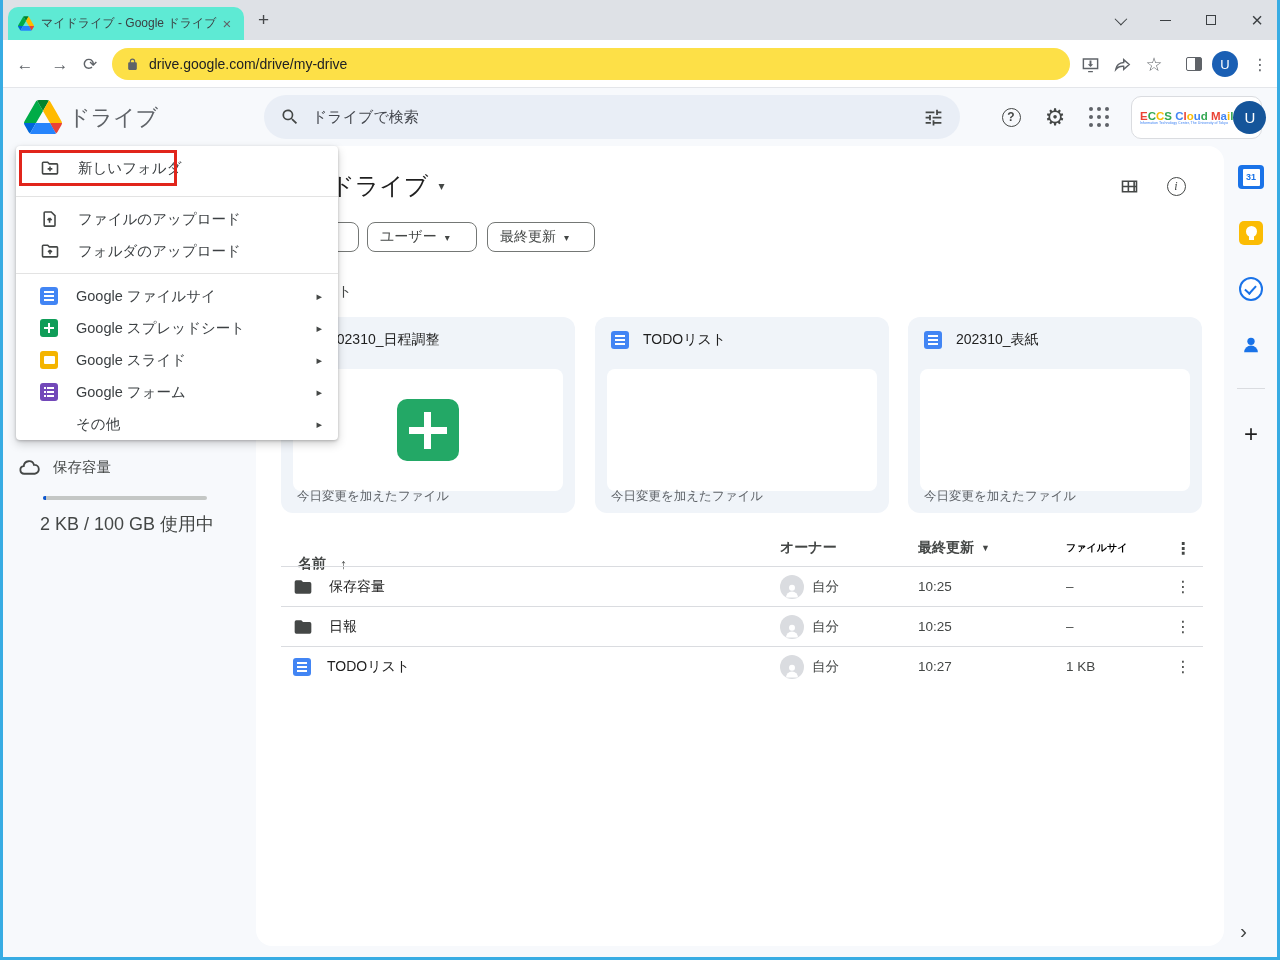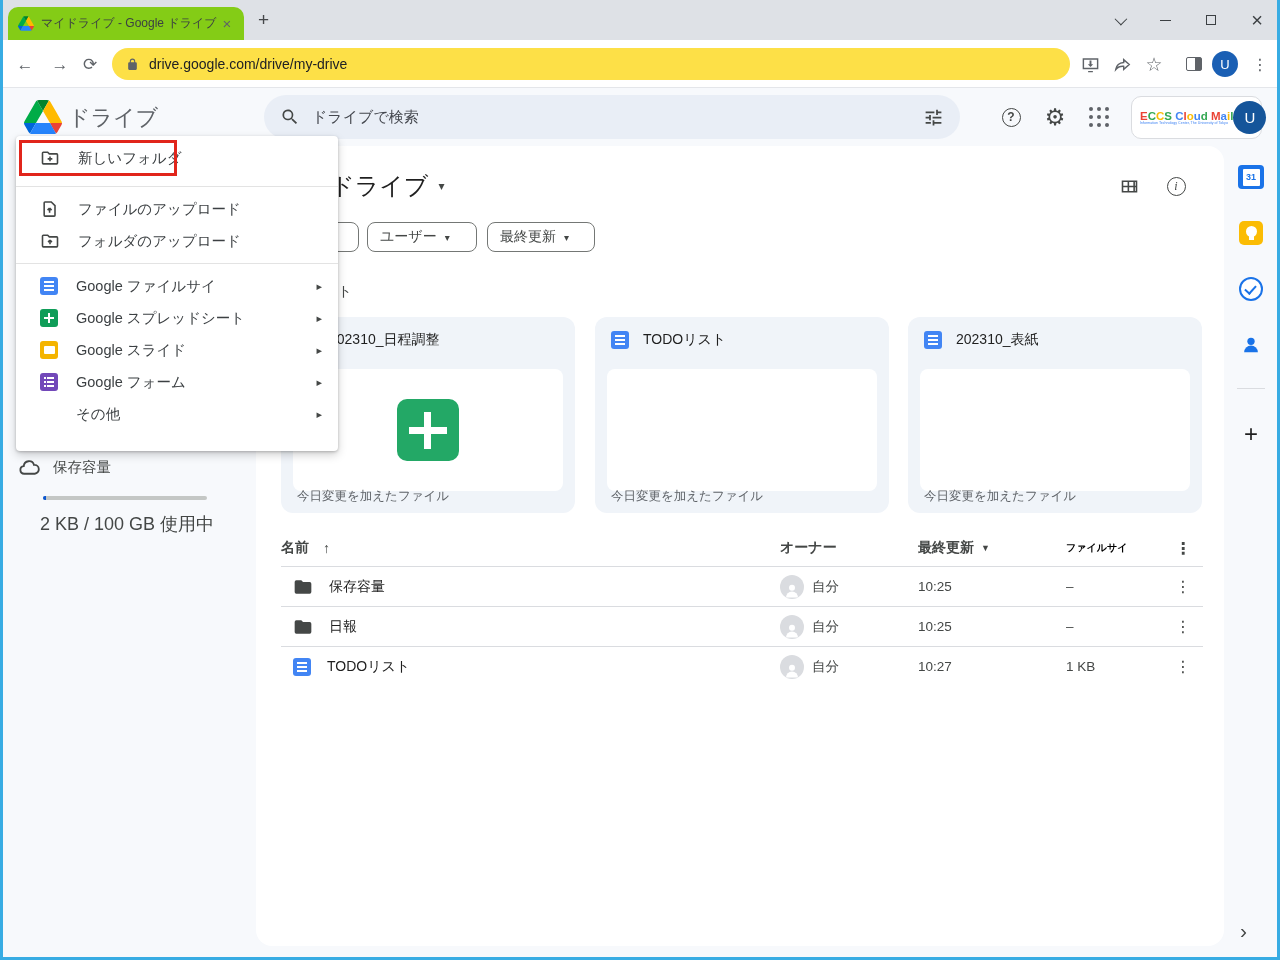--- a/index.html
+++ b/index.html
@@ -2,21 +2,21 @@
 <html><head>
 <meta charset="utf-8">
 <style>
   * { margin:0; padding:0; box-sizing:border-box; }
   html,body { width:1280px; height:960px; }
   body { font-family:"Liberation Sans","DejaVu Sans",sans-serif; position:relative; background:#F7F9FC; overflow:hidden; color:#1f1f1f; }
   .frame { position:absolute; inset:0; border-left:3px solid #38ACE3; border-right:3px solid #38ACE3; border-bottom:3px solid #38ACE3; pointer-events:none; z-index:999; }
 
   
   .titlebar { position:absolute; left:0; top:0; width:1280px; height:40px; background:#DEE1E6; }
-  .tab { position:absolute; left:8px; top:7px; width:236px; height:33px; background:#84cc16; border-radius:10px 10px 0 0; display:flex; align-items:center; padding:0 8px 0 10px; }
+  .tab { position:absolute; left:8px; top:7px; width:236px; height:33px; background:#5eead4; border-radius:10px 10px 0 0; display:flex; align-items:center; padding:0 8px 0 10px; }
   .tab-title { font-size:12px; color:#3C4043; white-space:nowrap; overflow:hidden; flex:1; margin-left:7px; }
   .tab-close { font-size:15px; color:#5F6368; width:18px; text-align:center; cursor:default; }
   .newtab-btn { position:absolute; left:258px; top:13px; font-size:19px; color:#45474A; line-height:14px; }
   .wctl { position:absolute; top:0; height:40px; width:46px; display:flex; align-items:center; justify-content:center; color:#3C4043; }
   .chev-dn { width:9px; height:9px; border-right:1.6px solid #3C4043; border-bottom:1.6px solid #3C4043; transform:rotate(45deg) translateY(-2px); }
   .min-line { width:11px; height:0; border-top:1.6px solid #3C4043; }
   .max-box { width:10px; height:10px; border:1.6px solid #3C4043; }
   .close-x { font-size:20px; font-weight:400; }
 
   
@@ -94,21 +94,21 @@
   .mini-sheet { background:#0F9D58; }
   .mini-sheet::before { content:""; position:absolute; left:4px; top:8px; width:10px; height:2.4px; background:#fff; }
   .mini-sheet::after { content:""; position:absolute; left:8px; top:4px; width:2.4px; height:10px; background:#fff; }
   .mini-slide { background:#F4B400; }
   .mini-slide::before { content:""; position:absolute; left:3.5px; top:5px; width:11px; height:8px; background:#fff; border-radius:1px; }
   .mini-form { background:#7248B9; }
   .mini-form::before { content:""; position:absolute; left:7px; top:4px; width:7px; height:2px; background:#fff; box-shadow:0 4px 0 #fff, 0 8px 0 #fff; }
   .mini-form::after { content:""; position:absolute; left:4px; top:4px; width:2px; height:2px; background:#fff; box-shadow:0 4px 0 #fff, 0 8px 0 #fff; }
 
   
-  .menu { position:absolute; left:16px; top:136px; width:322px; background:#fff; border-radius:4px; box-shadow:0 1px 3px rgba(0,0,0,.22), 0 4px 10px rgba(0,0,0,.18); z-index:50; padding-bottom:21px; }
+  .menu { position:absolute; left:16px; top:146px; width:322px; background:#fff; border-radius:4px; box-shadow:0 1px 3px rgba(0,0,0,.22), 0 4px 10px rgba(0,0,0,.18); z-index:50; padding-bottom:0; }
   .menu-item { display:flex; align-items:center; height:32px; padding:0 16px 0 24px; font-size:14.5px; color:#3C4043; position:relative; }
   .menu-item.first { height:44px; }
   .menu-item .lbl { margin-left:18px; flex:1; }
   .menu-item .sub { font-size:11px; color:#444746; }
   .menu-div { height:0; border-top:1px solid #E3E3E3; margin:6px 0; }
   .redbox { position:absolute; left:3px; top:4px; width:158px; height:36px; border:3px solid #E1251B; z-index:60; pointer-events:none; }
 
   
   .rstrip-ic { position:absolute; left:1238px; width:26px; height:26px; display:flex; align-items:center; justify-content:center; }
   .cal-ic { width:36px; height:24px; background:#1A73E8; border-radius:4px; display:flex; align-items:center; justify-content:center; }
@@ -290,21 +290,21 @@
 <div class="scard" style="left:908px;">
   <div class="scard-head">
     <span class="mini-ic mini-doc"></span>
     <span class="scard-title">202310_表紙</span>
   </div>
   <div class="scard-thumb"></div>
   <div class="scard-cap">今日変更を加えたファイル</div>
 </div>
 
 <div class="tbl-head">
-  <span class="name-cell" style="left:0;">
+  <span class="name-cell" style="left:17px;margin-top:16px;">
     <span>名前</span>
     <span style="margin-left:14px; font-weight:normal;">↑</span>
   </span>
   <span class="col-owner" style="font-size:14px;">
       <span>オーナー</span>
     </span>
   <span class="col-mod" style="font-size:14px; font-weight:bold; color:#444746;">
     <span>最終更新</span>
     <span style="font-size:9px; margin-left:7px;">▼</span>
   </span>

